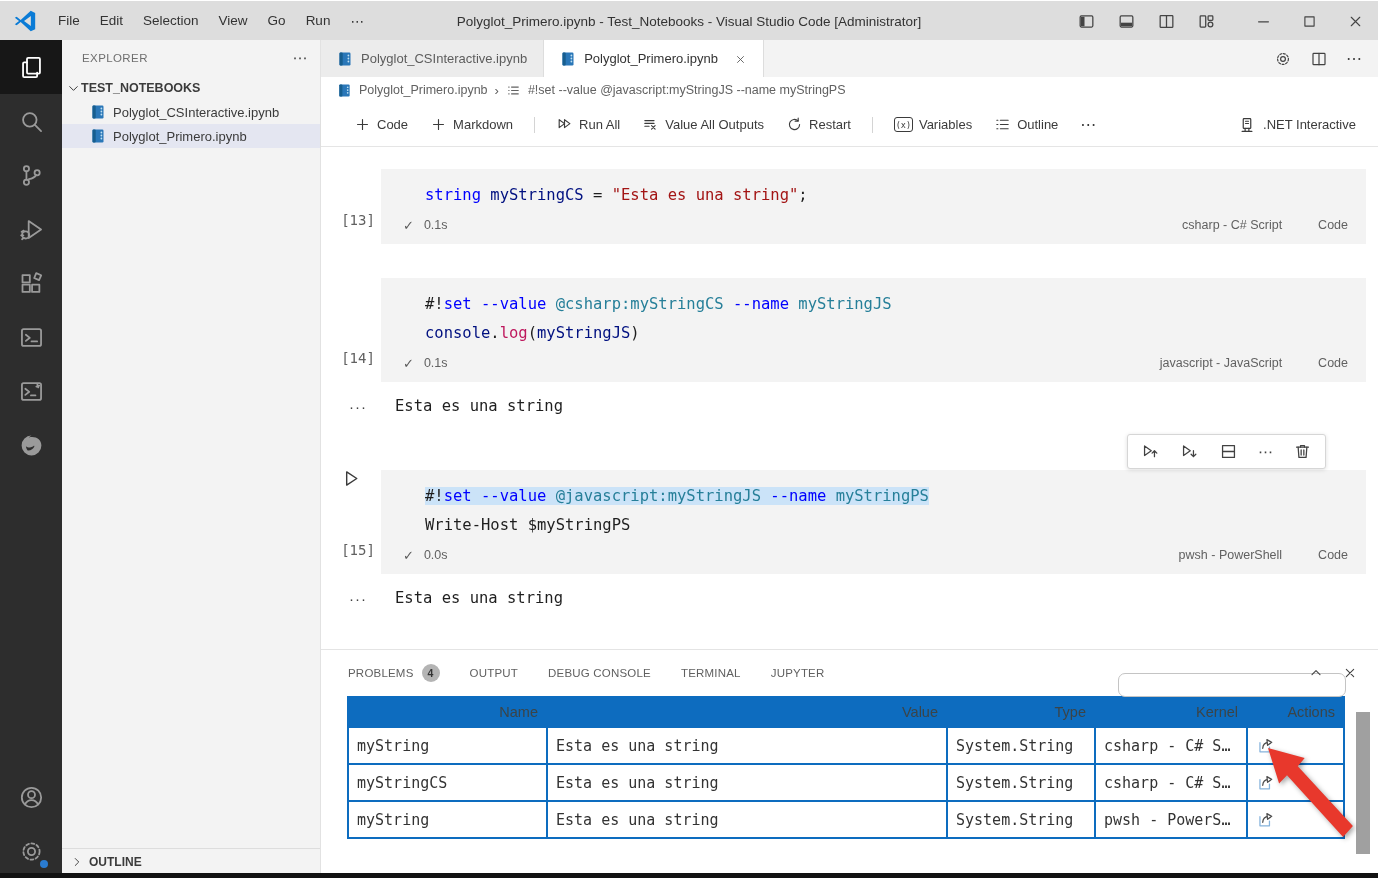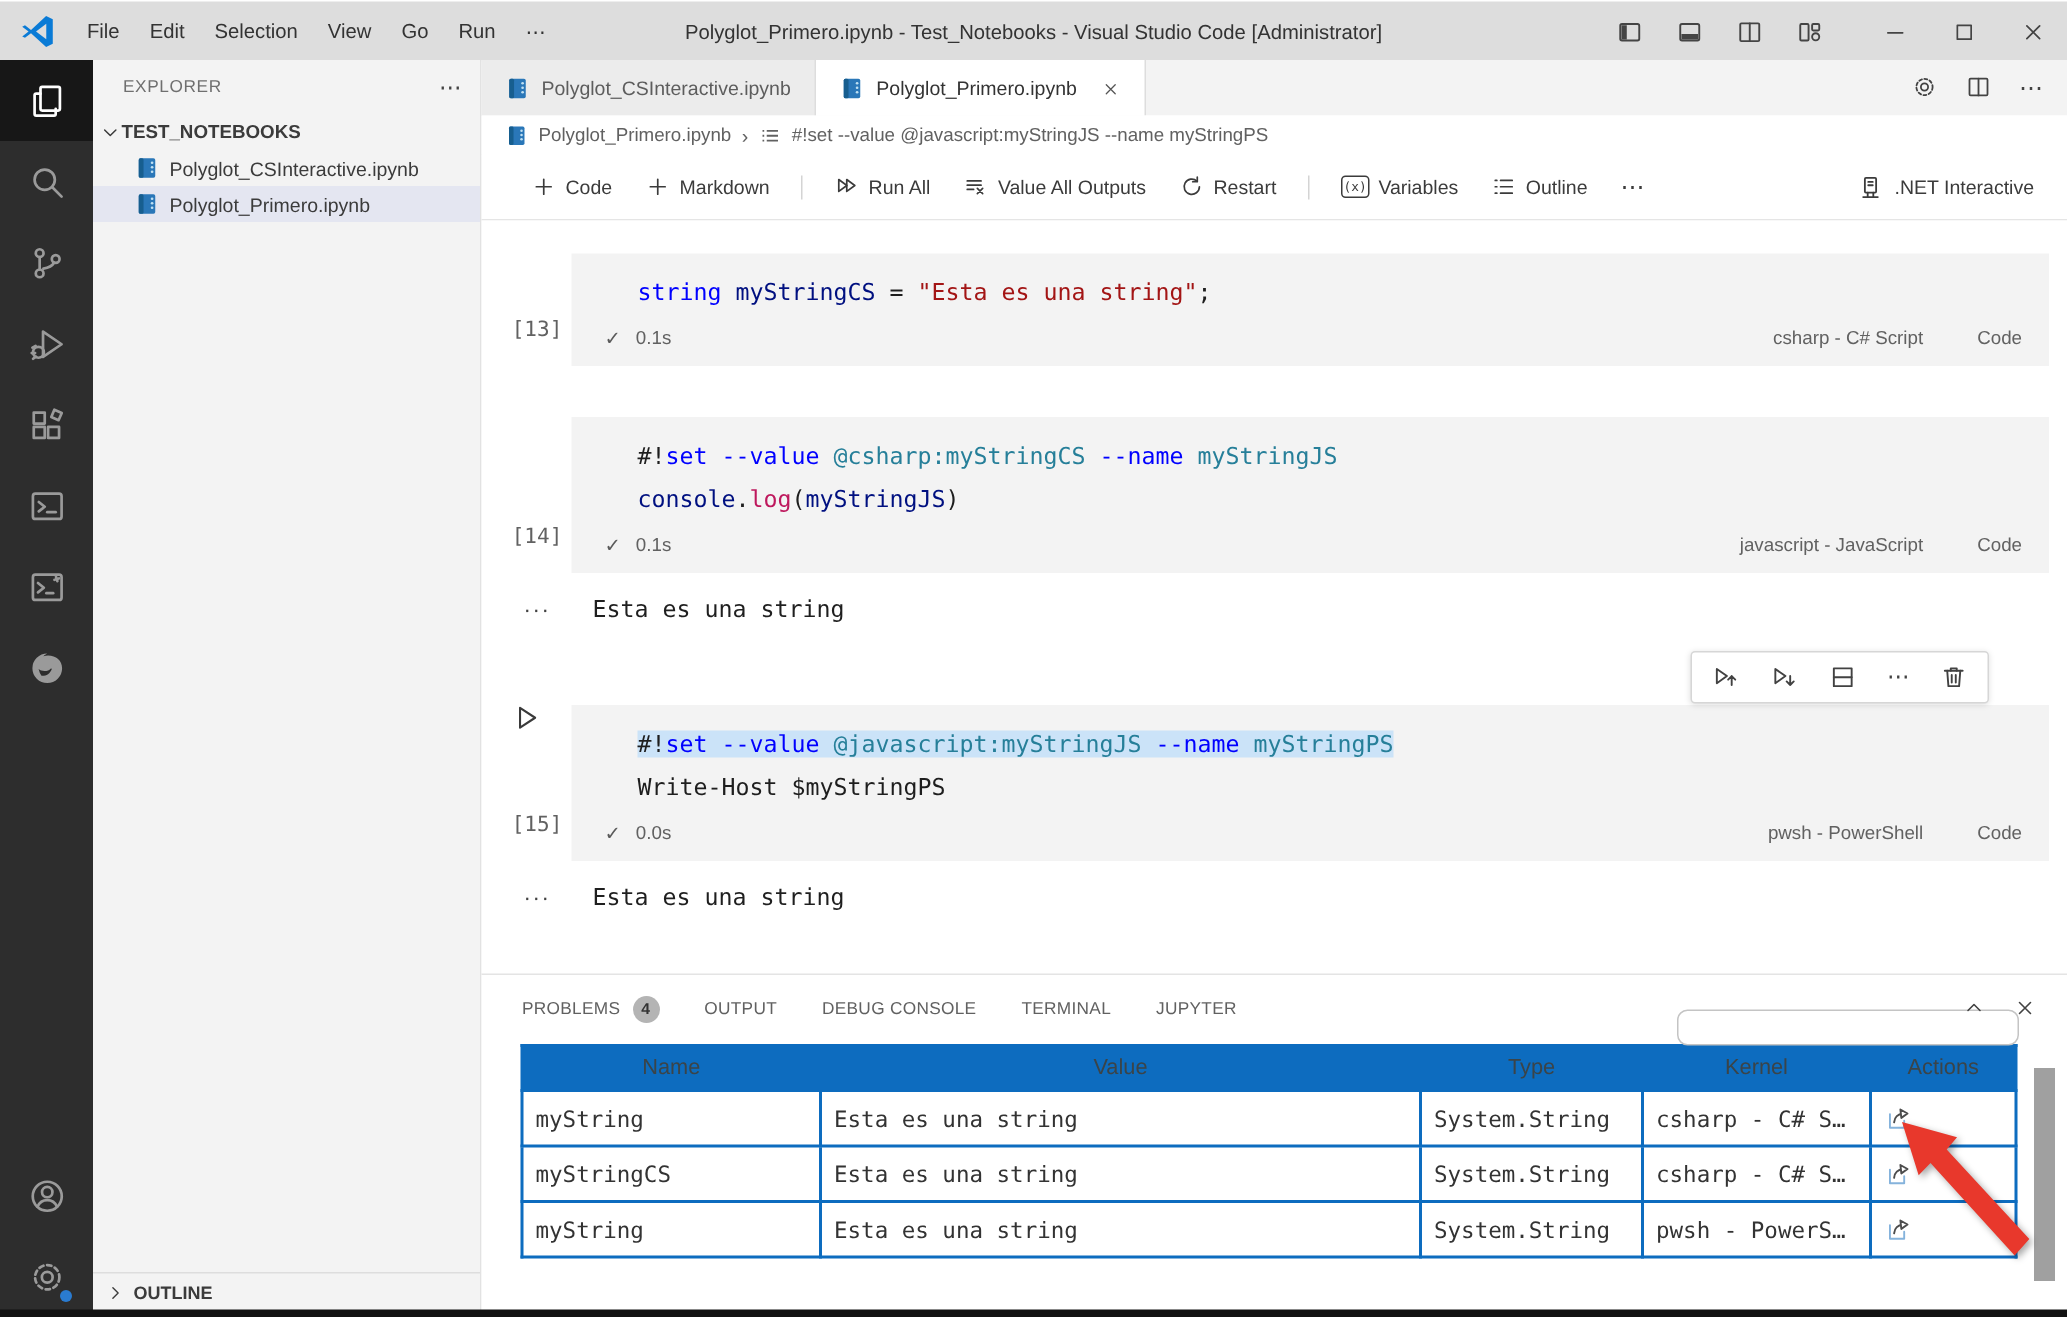--- a/index.html
+++ b/index.html
@@ -88,21 +88,21 @@
   .ptab.active{color:#3b3b3b;}
   .ptab.active::after{content:"";position:absolute;left:0;right:0;bottom:2px;height:1.6px;background:#424242;}
   .pbadge{width:18px;height:18px;border-radius:50%;background:#b4b4b4;color:#333;font-size:10.5px;
           display:flex;align-items:center;justify-content:center;font-weight:bold;}
   .panel-icons{position:absolute;top:13px;right:20px;display:flex;gap:18px;color:#424242;z-index:3;}
   .pfilter{position:absolute;top:23px;right:32px;width:210px;height:22px;border:1px solid #c4c4c4;
            border-radius:7px;background:#fff;font-size:12px;padding:0 8px;color:#333;outline:none;z-index:2;}
   .vtable{border-collapse:collapse;margin-left:26px;width:996px;table-layout:fixed;
           font-family:"DejaVu Sans Mono",monospace;font-size:15px;color:#333;}
   .vtable th{background:var(--tblue,#0d6cbf);color:#3b4448;font-family:"Liberation Sans",sans-serif;
-             font-weight:normal;font-size:14.5px;text-align:center;padding:4px 8px;height:20px;}
+             font-weight:normal;font-size:14.5px;text-align:right;padding:4px 8px;height:20px;}
   .vtable td{border:2px solid var(--tblue,#0d6cbf);padding:2px 8px;height:31px;background:#fff;
              overflow:hidden;white-space:nowrap;}
   .vtable th{border:2px solid var(--tblue,#0d6cbf);}
   .pscroll{position:absolute;right:8px;top:62px;width:14px;height:142px;background:#a0a0a0;}
   
   .arrow-overlay{position:absolute;left:0;top:0;width:1378px;height:878px;pointer-events:none;z-index:40;}
   .bottom-strip{position:absolute;left:0;bottom:0;width:1378px;height:5px;background:#121212;z-index:50;}
 </style>
 </head>
 <body>

